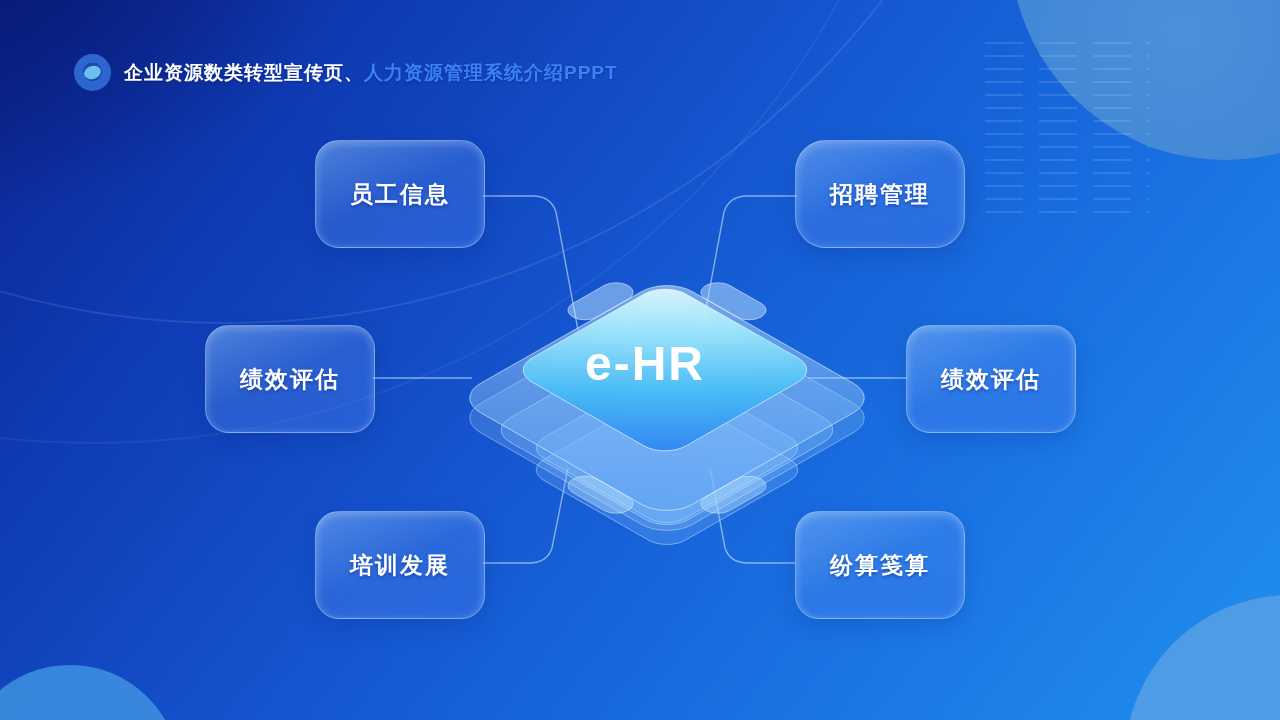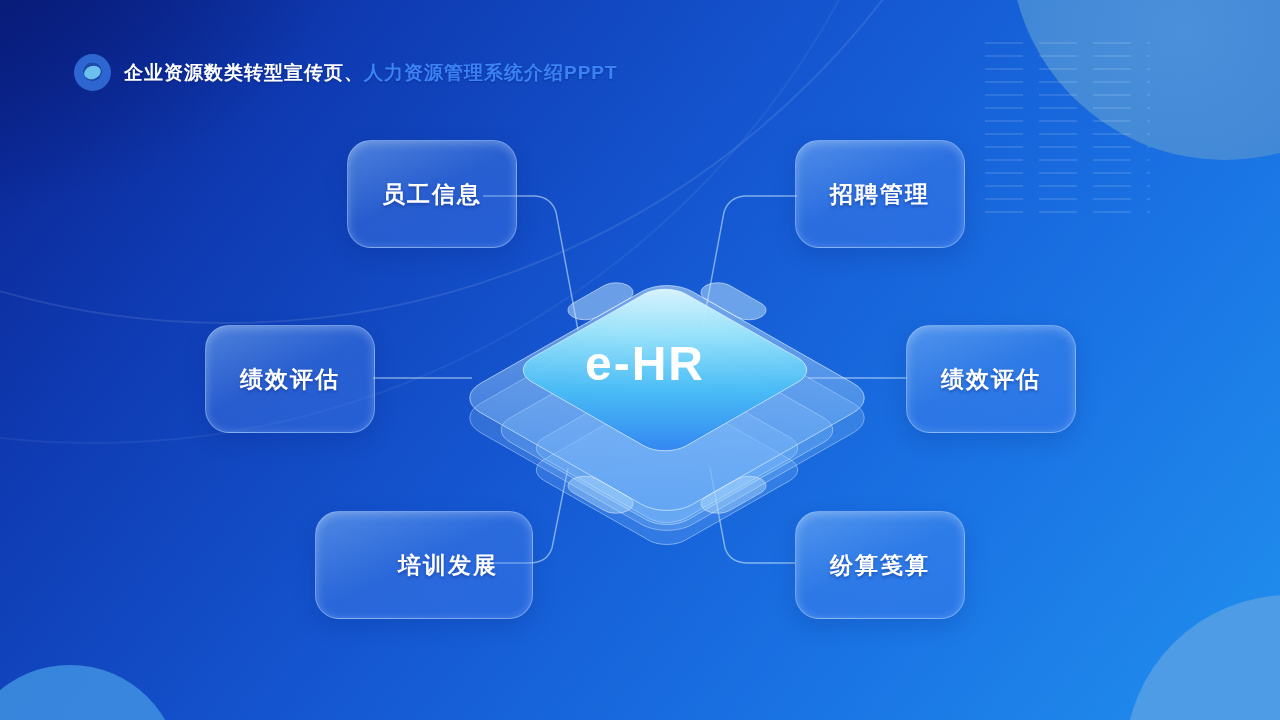--- a/index.html
+++ b/index.html
@@ -37,23 +37,23 @@
   .node{
     position:absolute;width:168px;height:106px;border-radius:24px;
     display:flex;align-items:center;justify-content:center;
     background:linear-gradient(155deg, rgba(136,190,252,.52) 0%, rgba(84,140,240,.34) 48%, rgba(64,120,235,.42) 100%);
     border:1px solid rgba(200,230,255,.45);
     box-shadow:inset 0 2px 10px rgba(255,255,255,.28), 0 8px 22px rgba(5,30,110,.18);
     cursor:pointer;
   }
   .node span{font-size:23px;font-weight:bold;color:#fff;letter-spacing:2px;
     text-shadow:0 2px 3px rgba(10,40,130,.45);}
-  .n-tl{left:315px;top:140px;margin-left:32px;} .n-tr{left:795px;top:140px;}
+  .n-tl{left:315px;top:140px;} .n-tr{left:795px;top:140px;border-radius:31px;}
   .n-ml{left:205px;top:325px;} .n-mr{left:906px;top:325px;text-align:right;}
-  .n-bl{left:315px;top:511px;padding-left:48px;} .n-br{left:795px;top:511px;}
+  .n-bl{left:315px;top:511px;} .n-br{left:795px;top:511px;}
   svg.diagram{position:absolute;left:0;top:0;}
 </style>
 </head>
 <body>
 
 <div class="blob blob-tr"></div>
 <div class="blob blob-br"></div>
 <div class="blob blob-bl"></div>
 <div class="arc arc1"></div>
 <div class="arc arc2"></div>

